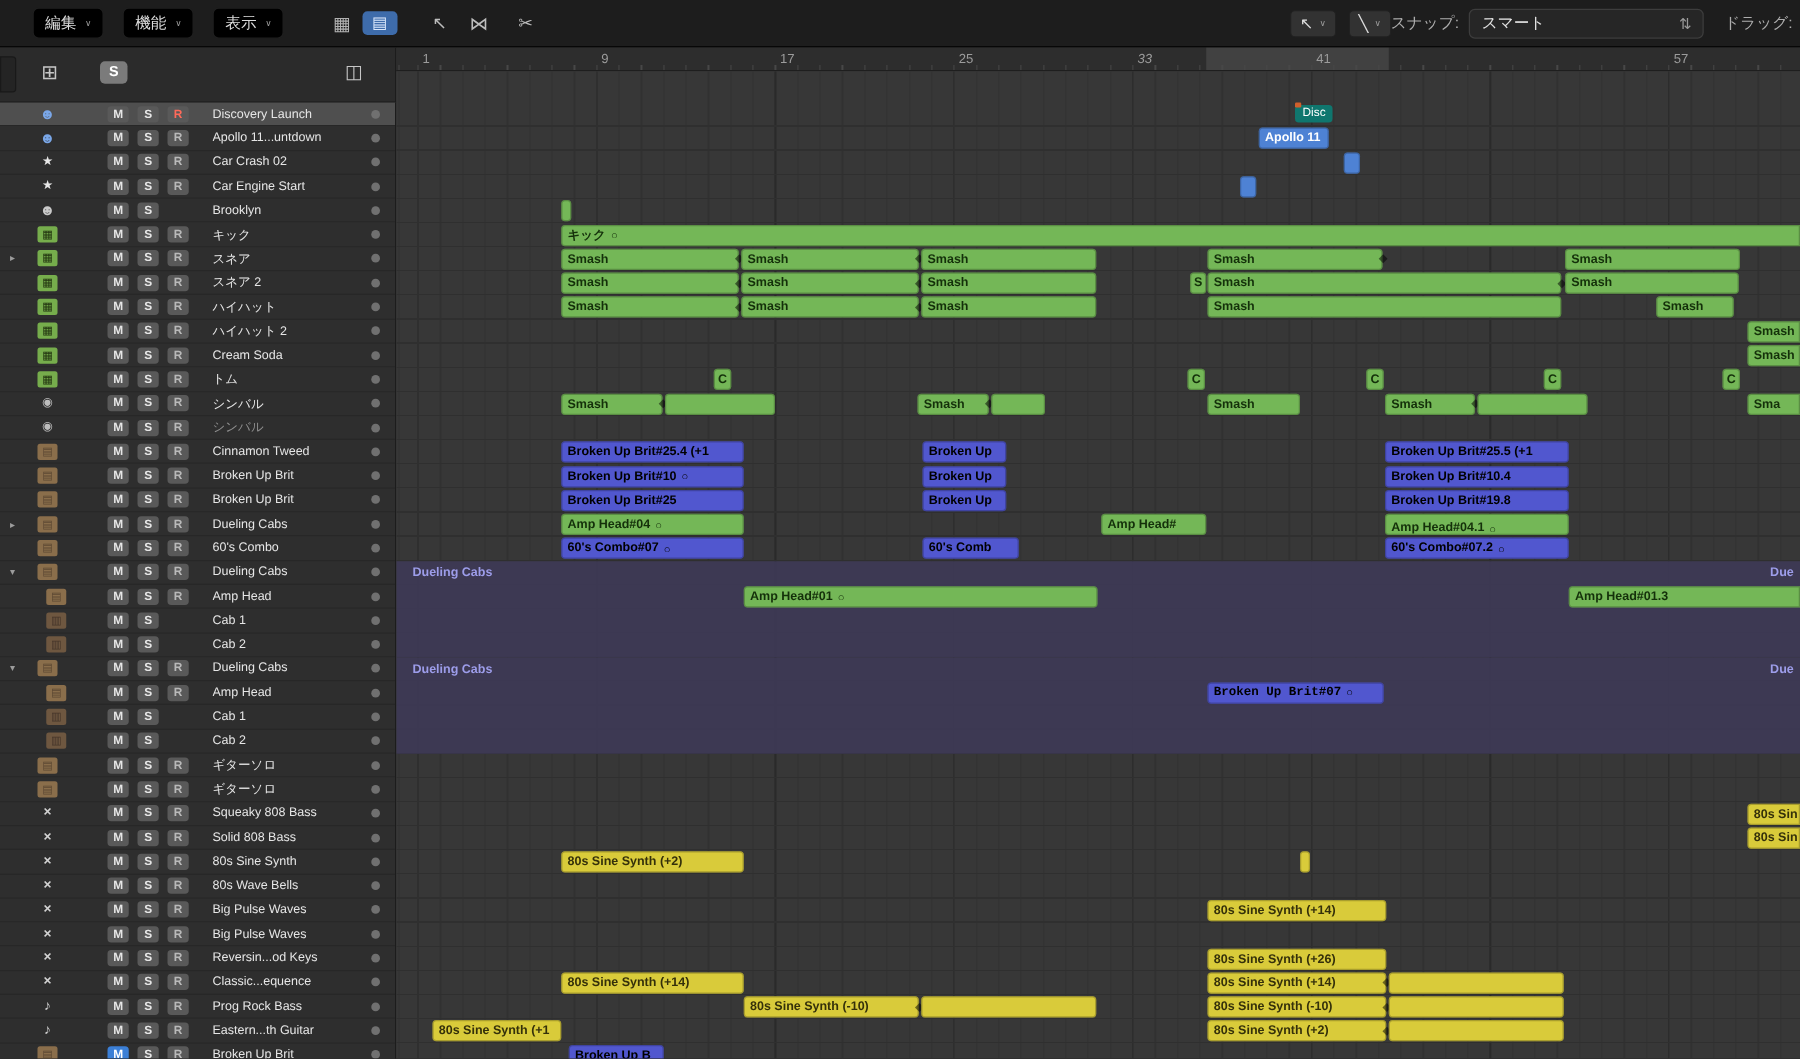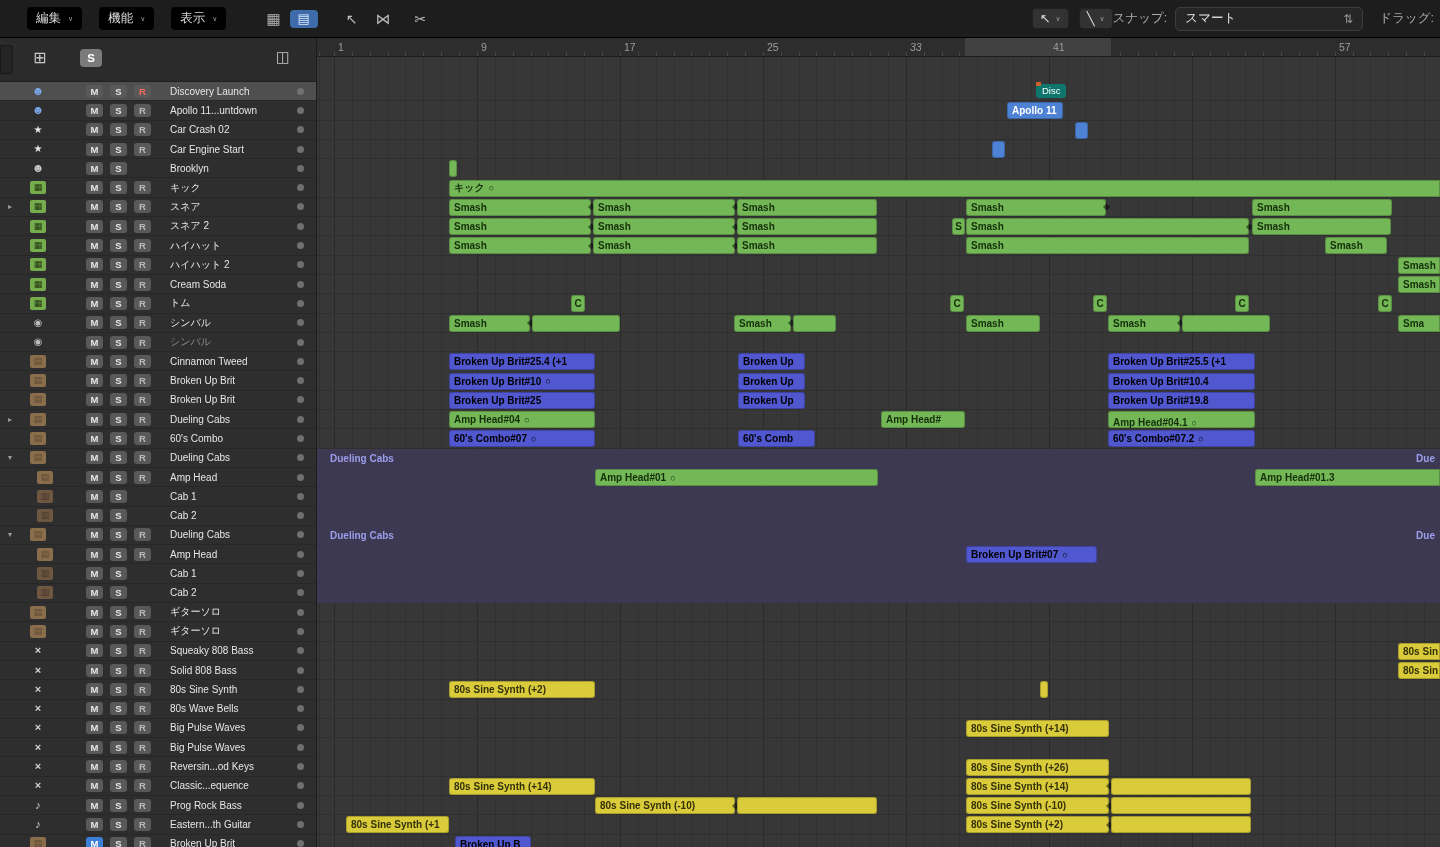--- a/index.html
+++ b/index.html
@@ -773,21 +773,21 @@
         <span class="rlbl">60's Combo#07.2</span>
         <span class="loop">○</span>
       </div>
       <div class="reg g" style="left: 278px; top: 412px; width: 283px;">
         <span class="rlbl">Amp Head#01</span>
         <span class="loop">○</span>
       </div>
       <div class="reg g cutR" style="left: 938px; top: 412px; width: 185px;">
         <span class="rlbl">Amp Head#01.3</span>
       </div>
-      <div class="reg b" style="left: 649px; top: 489.2px; width: 131px;">
+      <div class="reg b" style="left: 649px; top: 489.2px; width: 141px; font-family: Liberation Mono, monospace;">
         <span class="rlbl">Broken Up Brit#07</span>
         <span class="loop">○</span>
       </div>
       <div class="reg y cutR" style="left: 1081px; top: 585.7px; width: 42px;">
         <span class="rlbl">80s Sin</span>
       </div>
       <div class="reg y cutR" style="left: 1081px; top: 605px; width: 42px;">
         <span class="rlbl">80s Sin</span>
       </div>
       <div class="reg y" style="left: 132px; top: 624.3px; width: 146px;">

